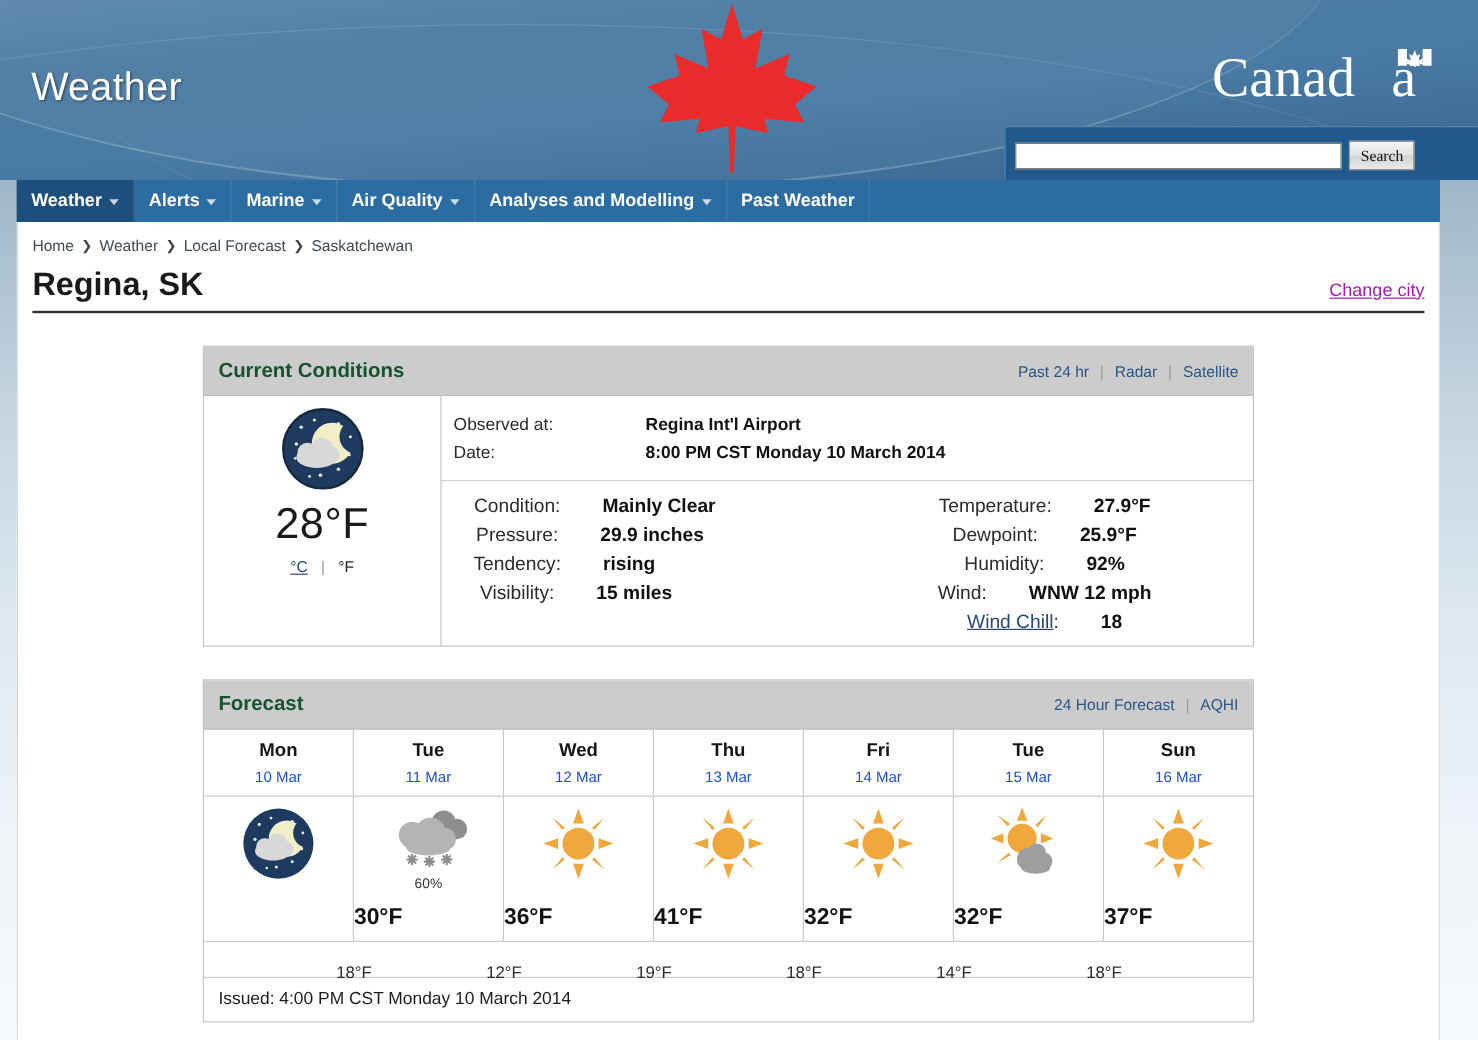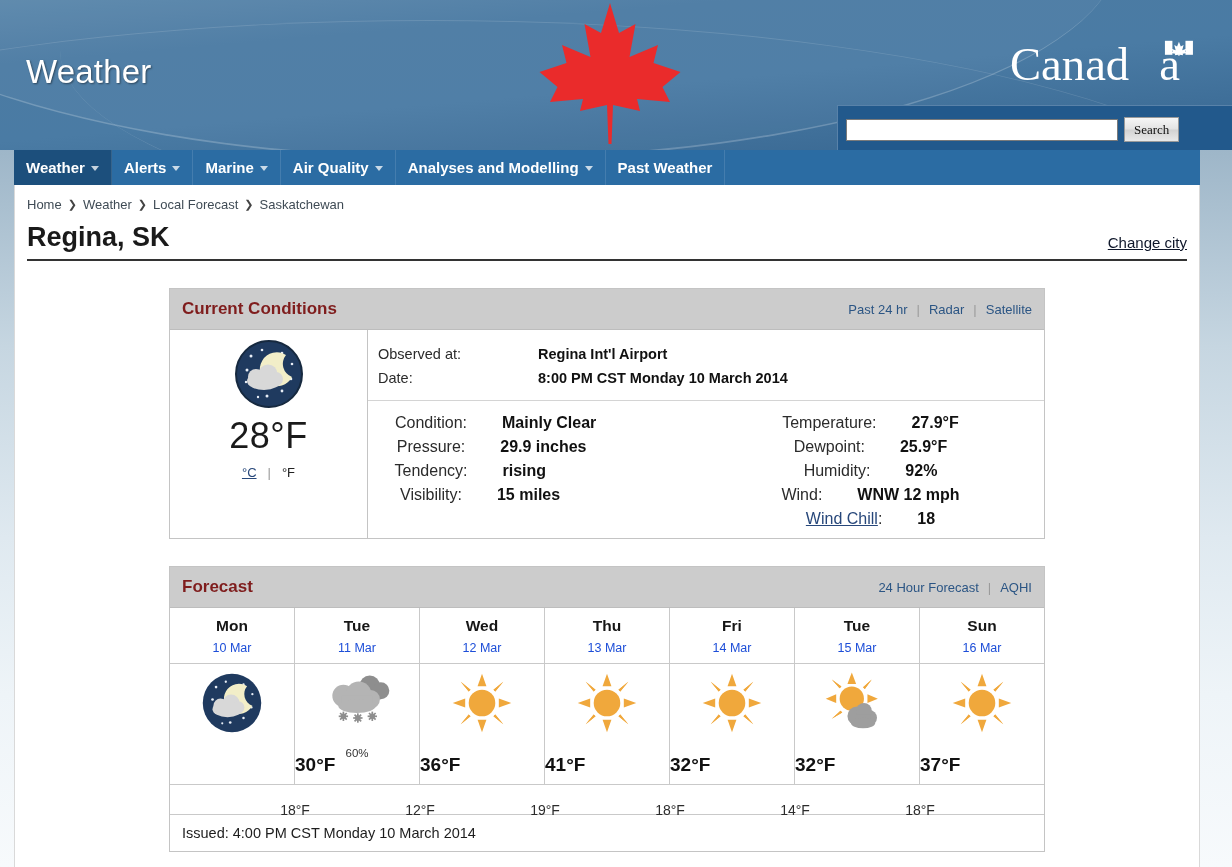--- a/index.html
+++ b/index.html
@@ -131,42 +131,42 @@
   .bc-sep { color: #444; font-size: 11px; }
 
   .title-row {
     margin: 10px 12px 0 12px;
     display: flex; align-items: flex-end; justify-content: space-between;
     border-bottom: 2px solid #333333;
     padding-bottom: 6px;
   }
   .page-title { font-size: 27px; font-weight: bold; color: #1a1a1a; }
   .change-city {
-    font-size: 15px; color: #0f172a;
+    font-size: 15px; color: #a21caf;
     text-decoration: underline; cursor: pointer;
     margin-bottom: 2px;
   }
 
   
   .panel {
     margin: 0 auto;
     width: 876px;
     border: 1px solid #c4c4c4;
     background: #ffffff;
   }
   .panel-cc { margin-top: 27px; }
   .panel-fc { margin-top: 27px; }
   .panel-head {
     height: 41px;
     background: #cccccc;
     border-bottom: 1px solid #bdbdbd;
     display: flex; align-items: center; justify-content: space-between;
     padding: 0 12px 0 12px;
   }
-  .panel-head h2 { font-size: 17px; color: #7f1d1d; font-weight: bold; }
+  .panel-head h2 { font-size: 17px; color: #14532d; font-weight: bold; }
   .panel-links { display: flex; align-items: center; gap: 9px; font-size: 13px; text-align: right; }
   .panel-links a { color: #2b5584; text-decoration: none; cursor: pointer; }
   .vbar { color: #9a9a9a; }
 
   
   .cc-body { display: flex; height: 208px; }
   .cc-left {
     width: 198px;
     border-right: 1px solid #c4c4c4;
     display: flex; flex-direction: column;
@@ -223,21 +223,21 @@
   .fc-cells { display: flex; height: 120px; }
   .fc-cell {
     flex: 1;
     border-right: 1px solid #c9c9c9;
     display: flex; flex-direction: column;
     align-items: center;
     padding-top: 8px;
     position: relative;
   }
   .fc-cell:last-child { border-right: none; }
-  .fc-pop { font-size: 11.5px; color: #333; margin-top: 17px; }
+  .fc-pop { font-size: 11.5px; color: #333; margin-top: 1px; }
   .fc-high {
     font-size: 19px; font-weight: bold; color: #111;
     position: absolute; bottom: 8px; left: 0; right: 0; text-align: left;
   }
 
   .fc-lows {
     position: relative;
     height: 30px;
     border-top: 1px solid #c9c9c9;
   }

